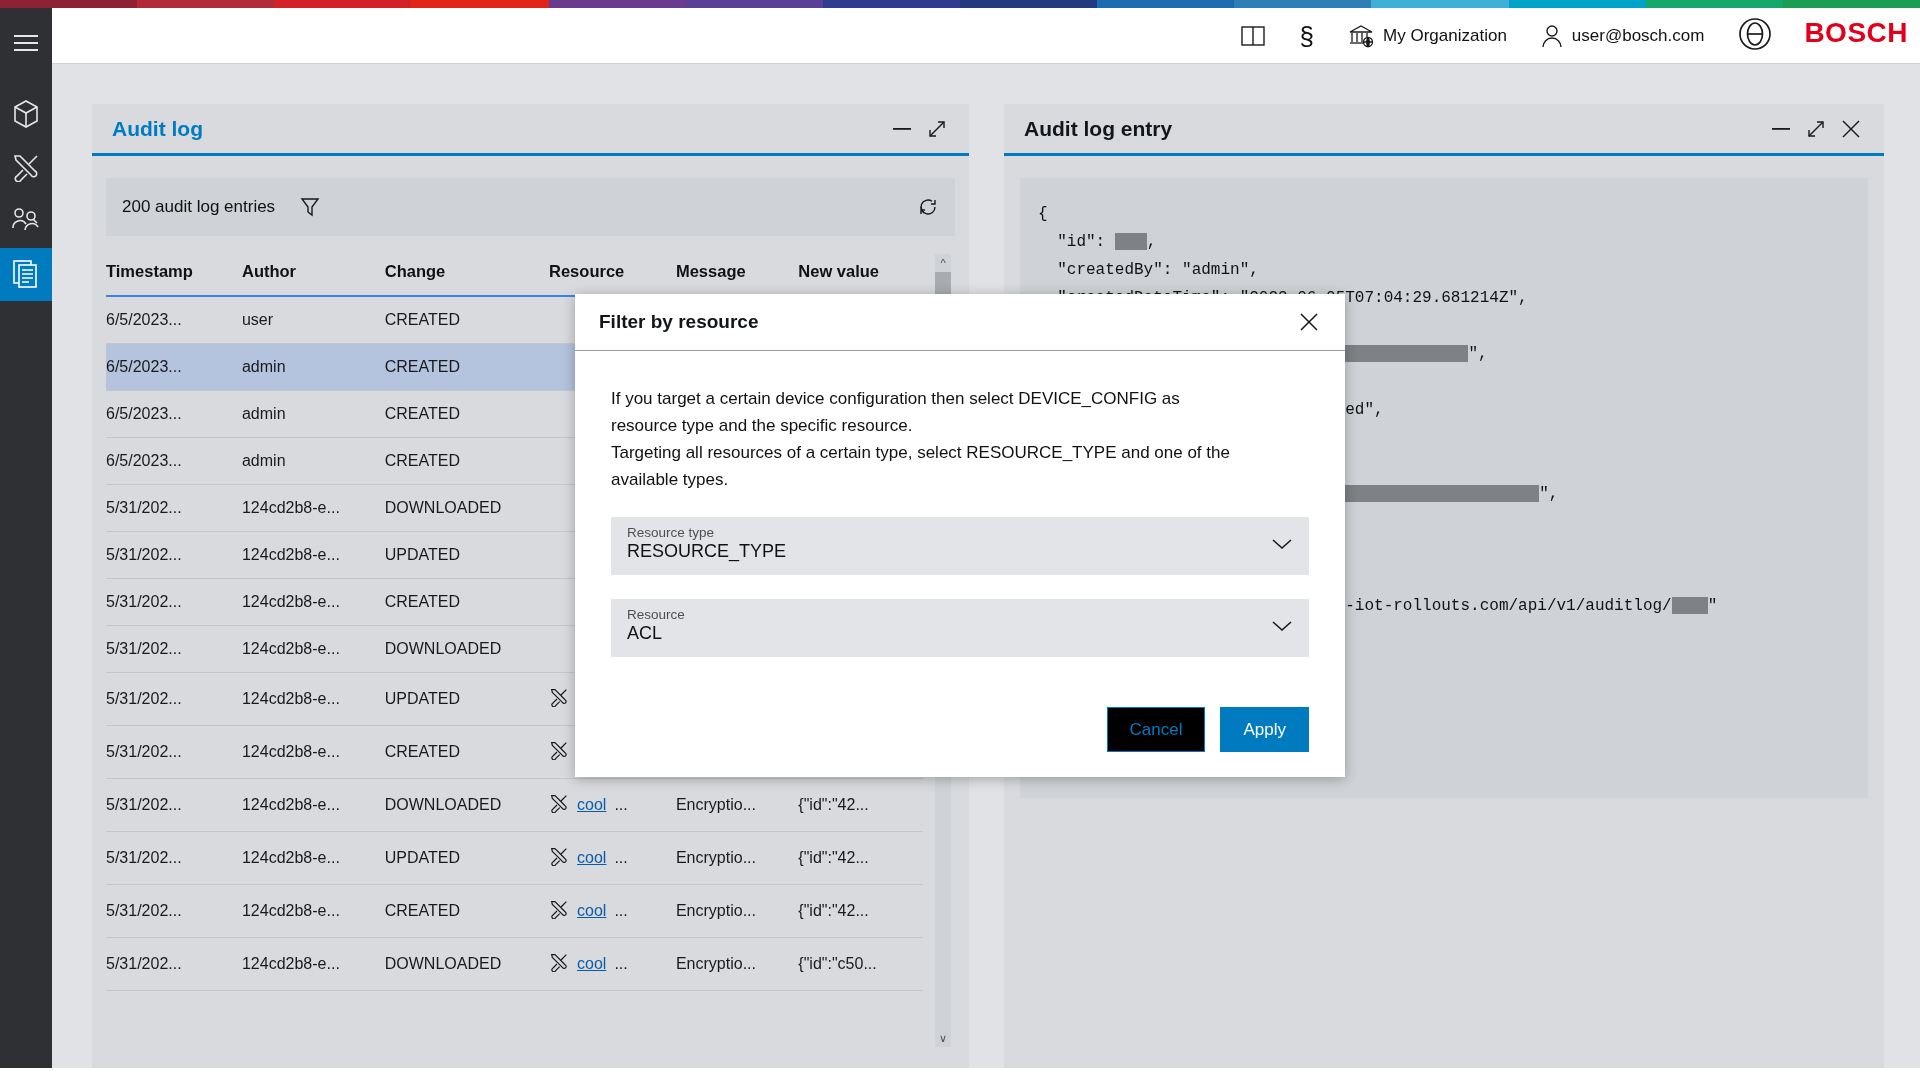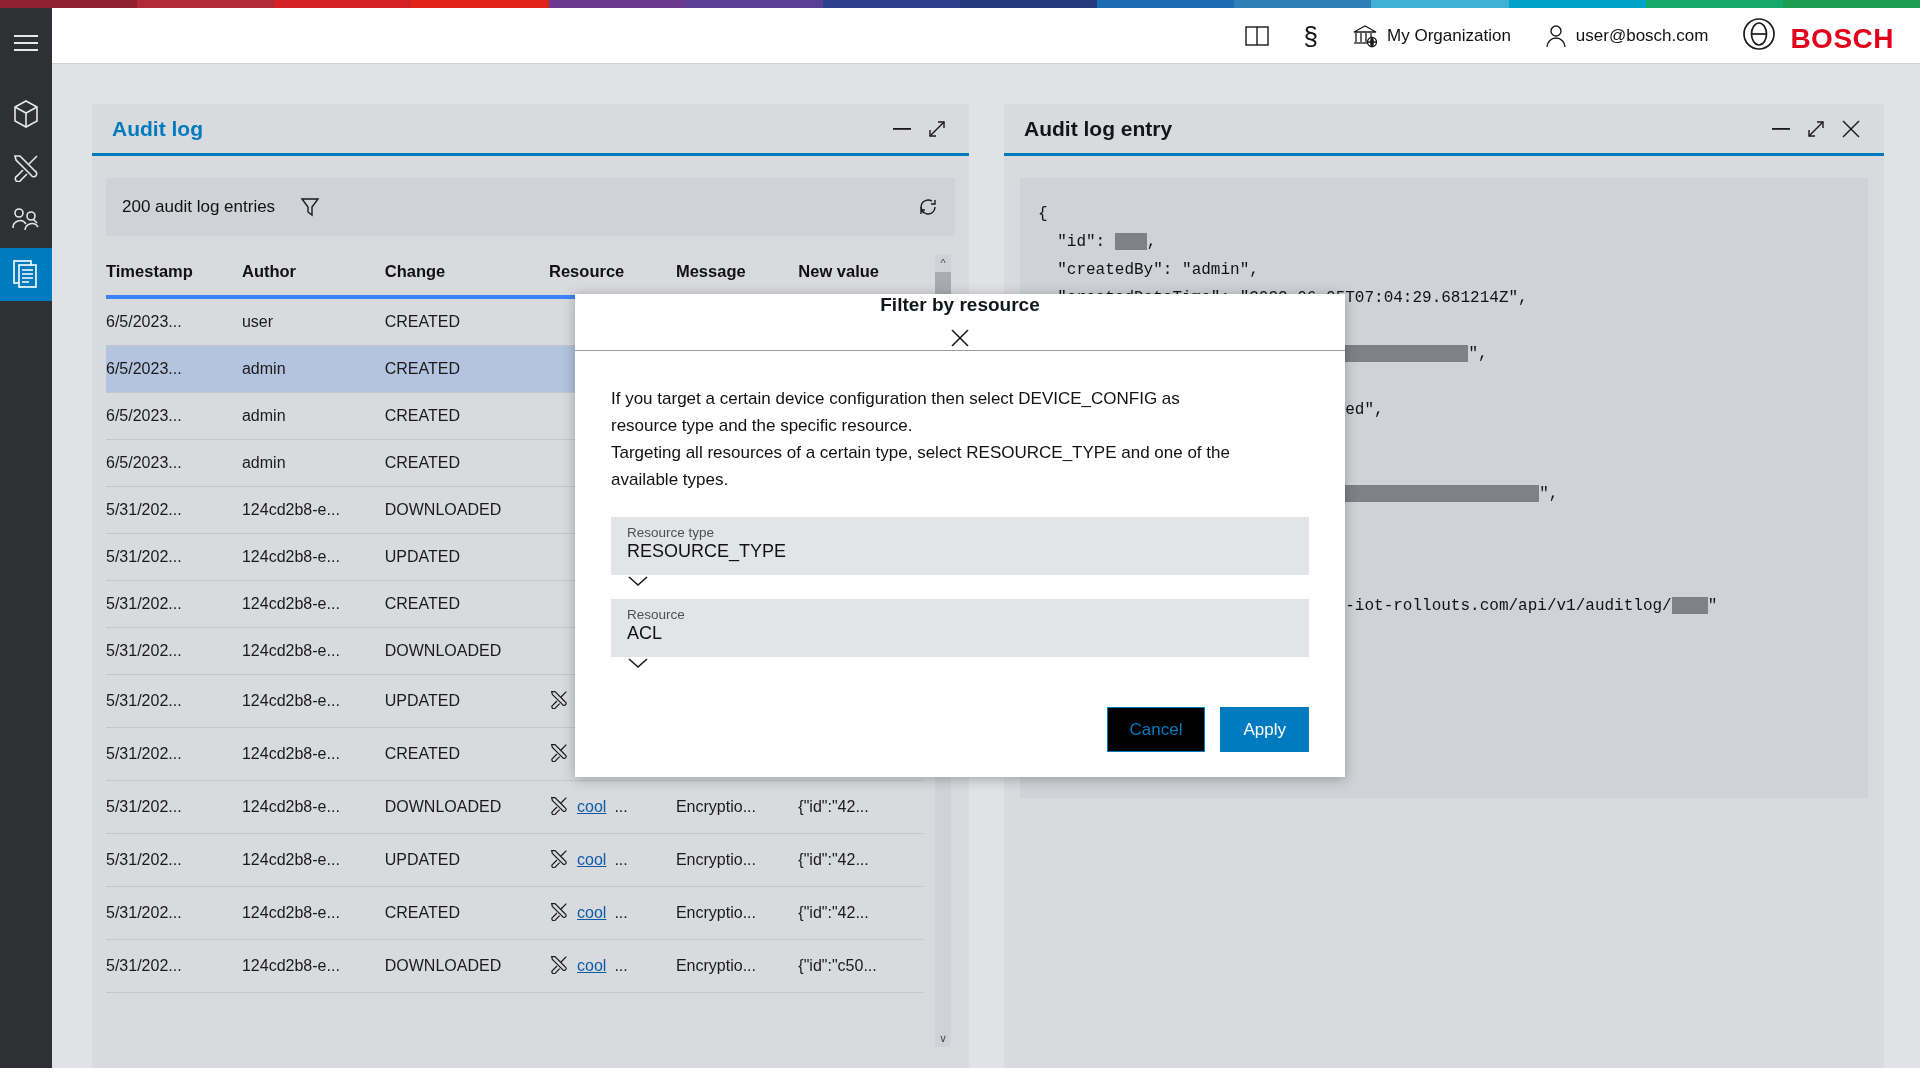--- a/index.html
+++ b/index.html
@@ -32,21 +32,21 @@
     position: absolute; top: 8px; left: 52px; width: 1868px; height: 56px;
     background: #ffffff; border-bottom: 1px solid #d0d2d5;
     display: flex; align-items: center; justify-content: flex-end;
     z-index: 40;
   }
   .hdr-item {
     display: flex; align-items: center; gap: 9px;
     margin-right: 34px; font-size: 17px; color: #111; cursor: pointer;
   }
   .hdr-icon { display: flex; align-items: center; justify-content: center; }
-  #bosch-logo { display: flex; align-items: flex-end; gap: 14px; margin-right: 26px; }
+  #bosch-logo { display: flex; align-items: flex-start; gap: 32px; margin-right: 12px; }
   #bosch-word {
     color: #e2001a; font-weight: bold; font-size: 28px; letter-spacing: 0.5px;
     font-family: "Liberation Sans", sans-serif;
   }
 
   
   #workspace {
     position: absolute; top: 64px; left: 52px; width: 1868px; height: 1012px;
     background: #e0e2e5;
   }
@@ -71,21 +71,21 @@
     display: flex; align-items: center; padding: 0 16px; justify-content: space-between;
   }
   #toolbar-left { display: flex; align-items: center; gap: 25px; }
   #entries-count { font-size: 17px; color: #111; }
 
   
   #table-wrap { margin: 18px 0 0 0; position: relative; }
   table { border-collapse: collapse; width: 817px; margin-left: 14px; table-layout: fixed; }
   th {
     text-align: left; font-size: 16.5px; font-weight: bold; color: #111;
-    padding: 8px 0 14px 0; border-bottom: 4px solid #3b82f6;
+    padding: 8px 0 14px 0; border-bottom: 2px solid #3b82f6;
   }
   td {
     font-size: 16px; color: #1a1a1a; padding: 14px 0;
     border-bottom: 1px solid #c3c6ca; white-space: nowrap; overflow: hidden;
   }
   tr.selected td { background: #b4c3de; }
   .col-ts { width: 120px; }
   .col-author { width: 126px; }
   .col-change { width: 145px; }
   .col-resource { width: 112px; }
@@ -115,29 +115,29 @@
   .redact { display: inline-block; background: #7e8186; vertical-align: middle; height: 17px; }
 
   
   #modal-layer { position: absolute; inset: 0; z-index: 100; }
   #modal {
     position: absolute; left: 575px; top: 294px; width: 770px; height: 483px;
     background: #ffffff; box-shadow: 0 2px 12px rgba(0,0,0,0.28);
   }
   #modal-head {
     height: 57px; display: flex; align-items: center; justify-content: space-between;
-    padding: 0 24px; border-bottom: 1px solid #9a9da1; flex-direction: column;
+    padding: 0 24px; border-bottom: 1px solid #9a9da1;
   }
   #modal-title { font-size: 19px; font-weight: bold; color: #12161a; }
   #modal-body { padding: 34px 36px 12px 36px; }
   #modal-desc { font-size: 17px; line-height: 27px; color: #111; }
   .field {
     margin-top: 24px; height: 58px; background: #e2e4e8;
     padding: 8px 16px 0 16px; display: flex; align-items: flex-start;
-    justify-content: space-between; cursor: pointer; flex-direction: column;
+    justify-content: space-between; cursor: pointer;
   }
   .field-texts { display: flex; flex-direction: column; gap: 1px; }
   .field-label { font-size: 13.5px; color: #4c4f53; }
   .field-value { font-size: 18px; color: #111; }
   .chev { margin-top: 12px; }
   #modal-actions {
     display: flex; justify-content: flex-end; gap: 15px;
     margin-top: 38px; padding: 0 36px;
   }
   .btn {

